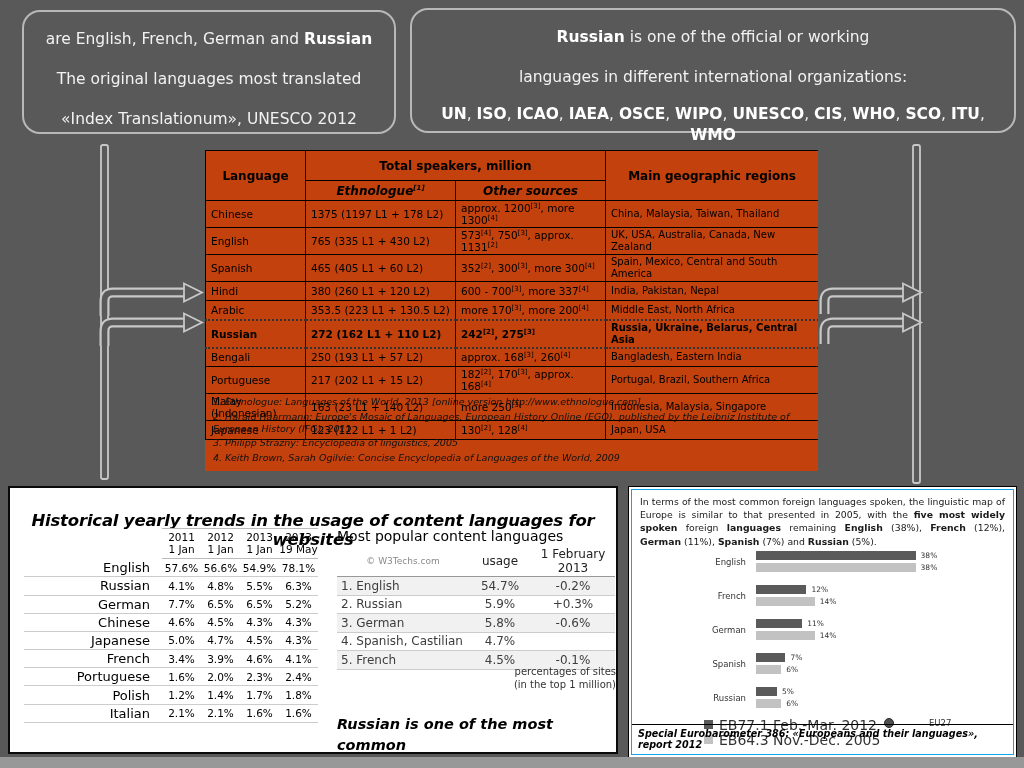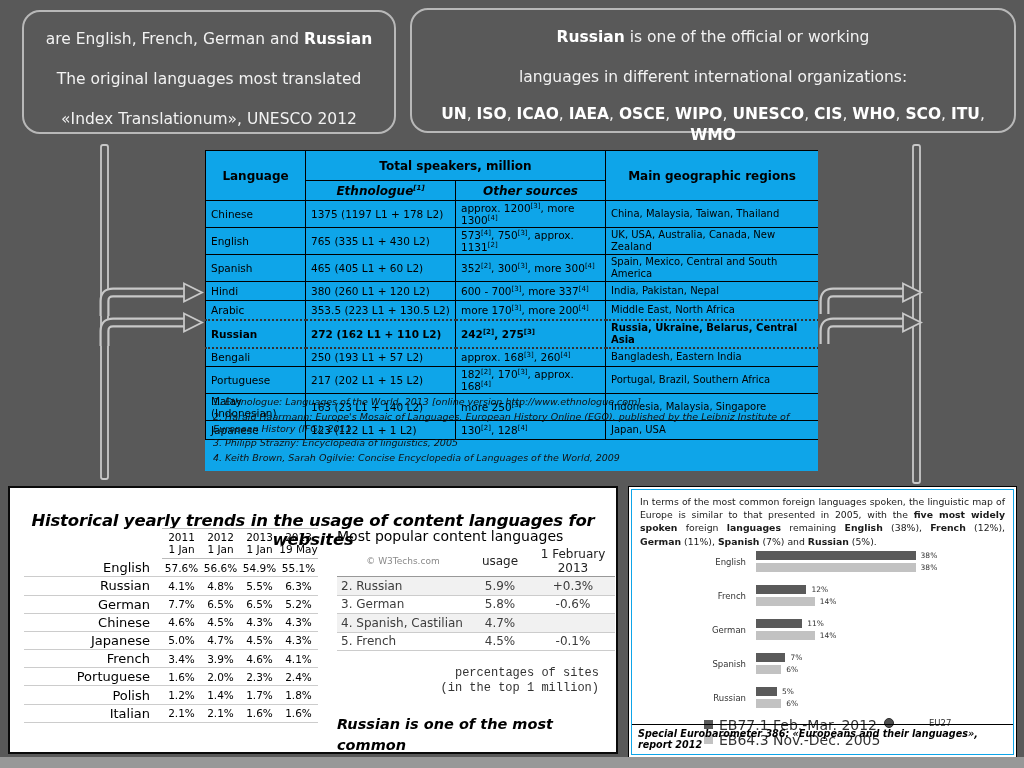--- a/index.html
+++ b/index.html
@@ -13,21 +13,21 @@
   #box-translated{left:22px;top:10px;width:374px;height:124px;}
   #box-orgs{left:410px;top:8px;width:606px;height:125px;}
   .boxline{height:40px;line-height:26px;}
   .boxline b{color:#ffffff;}
   .boxline.orgs{height:auto;line-height:21px;max-width:578px;margin:0 auto;}
 
   
   #arrows{position:absolute;left:0;top:0;width:1024px;height:768px;pointer-events:none;}
 
   
-  #speakers-panel{position:absolute;left:205px;top:150px;width:613px;height:321px;background:#0ea5e9;
+  #speakers-panel{position:absolute;left:205px;top:150px;width:613px;height:321px;background:#c2410c;
                   color:#000;overflow:hidden;}
   table.speakers{border-collapse:collapse;width:613px;font-size:10.5px;table-layout:fixed;}
   table.speakers th,table.speakers td{border:1px solid #000;padding:1px 5px;vertical-align:middle;}
   table.speakers thead th{font-size:12px;text-align:center;font-weight:700;}
   table.speakers thead tr:first-child th{height:30px;}
   table.speakers thead tr:last-child th{height:20px;font-style:italic;}
   td.c-lang{font-size:10.5px;}
   td.c-eth,td.c-oth{font-size:10.5px;}
   td.c-reg{font-size:10px;line-height:1.2;}
   table.speakers sup{font-size:7px;vertical-align:super;line-height:0;}
@@ -52,22 +52,22 @@
   #popular-title{position:absolute;left:327px;top:40px;font-weight:400;font-size:14px;}
   #popular-table{position:absolute;left:327px;top:58px;width:278px;border-collapse:collapse;font-size:12px;}
   #popular-table th{font-weight:400;padding:1px 2px;border-bottom:1px solid #999;}
   th.p-src{font-size:9px;color:#8a8a8a;text-align:center;}
   th.p-usage{font-size:12px;color:#222;text-align:center;width:62px;}
   th.p-change{font-size:12px;color:#222;text-align:center;width:84px;}
   #popular-table td{border-bottom:1px solid #ccc;height:18.5px;padding:1px 4px;color:#3c3c3c;}
   #popular-table tr:nth-child(odd) td{background:#f1f1f1;}
   td.p-name{text-align:left;}
   td.p-usage,td.p-change{text-align:center;color:#111;}
-  #popular-note{position:absolute;left:311px;top:178px;width:278px;text-align:right;font-size:12px;
-                line-height:1.25;color:#333;font-family:Liberation Mono, monospace;}
+  #popular-note{position:absolute;left:328px;top:178px;width:278px;text-align:right;font-size:10px;
+                line-height:1.25;color:#333;}
   #internet-caption{position:absolute;left:327px;top:226px;width:280px;font-size:14.5px;font-weight:700;
                     font-style:italic;line-height:21px;color:#000;}
 
   
   #euro-panel{position:absolute;left:628px;top:486px;width:389px;height:272px;background:#ffffff;
               border:1px solid #000;color:#000;}
   #euro-inner{position:absolute;left:2px;top:2px;right:2px;bottom:2px;border:1px solid #0ea5e9;}
   #euro-paragraph{padding:5px 8px 0;font-size:9.3px;line-height:1.42;text-align:justify;color:#1a1a1a;}
   #euro-chart{position:absolute;left:6px;top:60px;width:372px;height:166px;}
   .bar-group{position:absolute;left:0;width:372px;height:24px;}
@@ -233,21 +233,21 @@
             <th class="t-val">2013<br>1 Jan</th>
             <th class="t-val">2013<br>19 May</th>
           </tr>
         </thead>
       <tbody id="trend-body">
           <tr>
      <td class="t-lang">English</td>
             <td class="t-val">57.6%</td>
             <td class="t-val">56.6%</td>
             <td class="t-val">54.9%</td>
-            <td class="t-val">55.1%</td>
+            <td class="t-val">78.1%</td>
           </tr>
           <tr>
      <td class="t-lang">Russian</td>
             <td class="t-val">4.1%</td>
             <td class="t-val">4.8%</td>
             <td class="t-val">5.5%</td>
             <td class="t-val">6.3%</td>
           </tr>
           <tr>
      <td class="t-lang">German</td>
@@ -304,20 +304,25 @@
     <div id="popular-title">Most popular content languages</div>
     <table id="popular-table">
       <thead>
         <tr>
           <th class="p-src">© W3Techs.com</th>
           <th class="p-usage">usage</th>
           <th class="p-change">1 February 2013</th>
         </tr>
       </thead>
       <tbody id="popular-body">
+          <tr>
+     <td class="p-name">1. English</td>
+     <td class="p-usage">54.7%</td>
+     <td class="p-change">-0.2%</td>
+   </tr>
           <tr>
      <td class="p-name">2. Russian</td>
      <td class="p-usage">5.9%</td>
      <td class="p-change">+0.3%</td>
    </tr>
           <tr>
      <td class="p-name">3. German</td>
      <td class="p-usage">5.8%</td>
      <td class="p-change">-0.6%</td>
    </tr>

